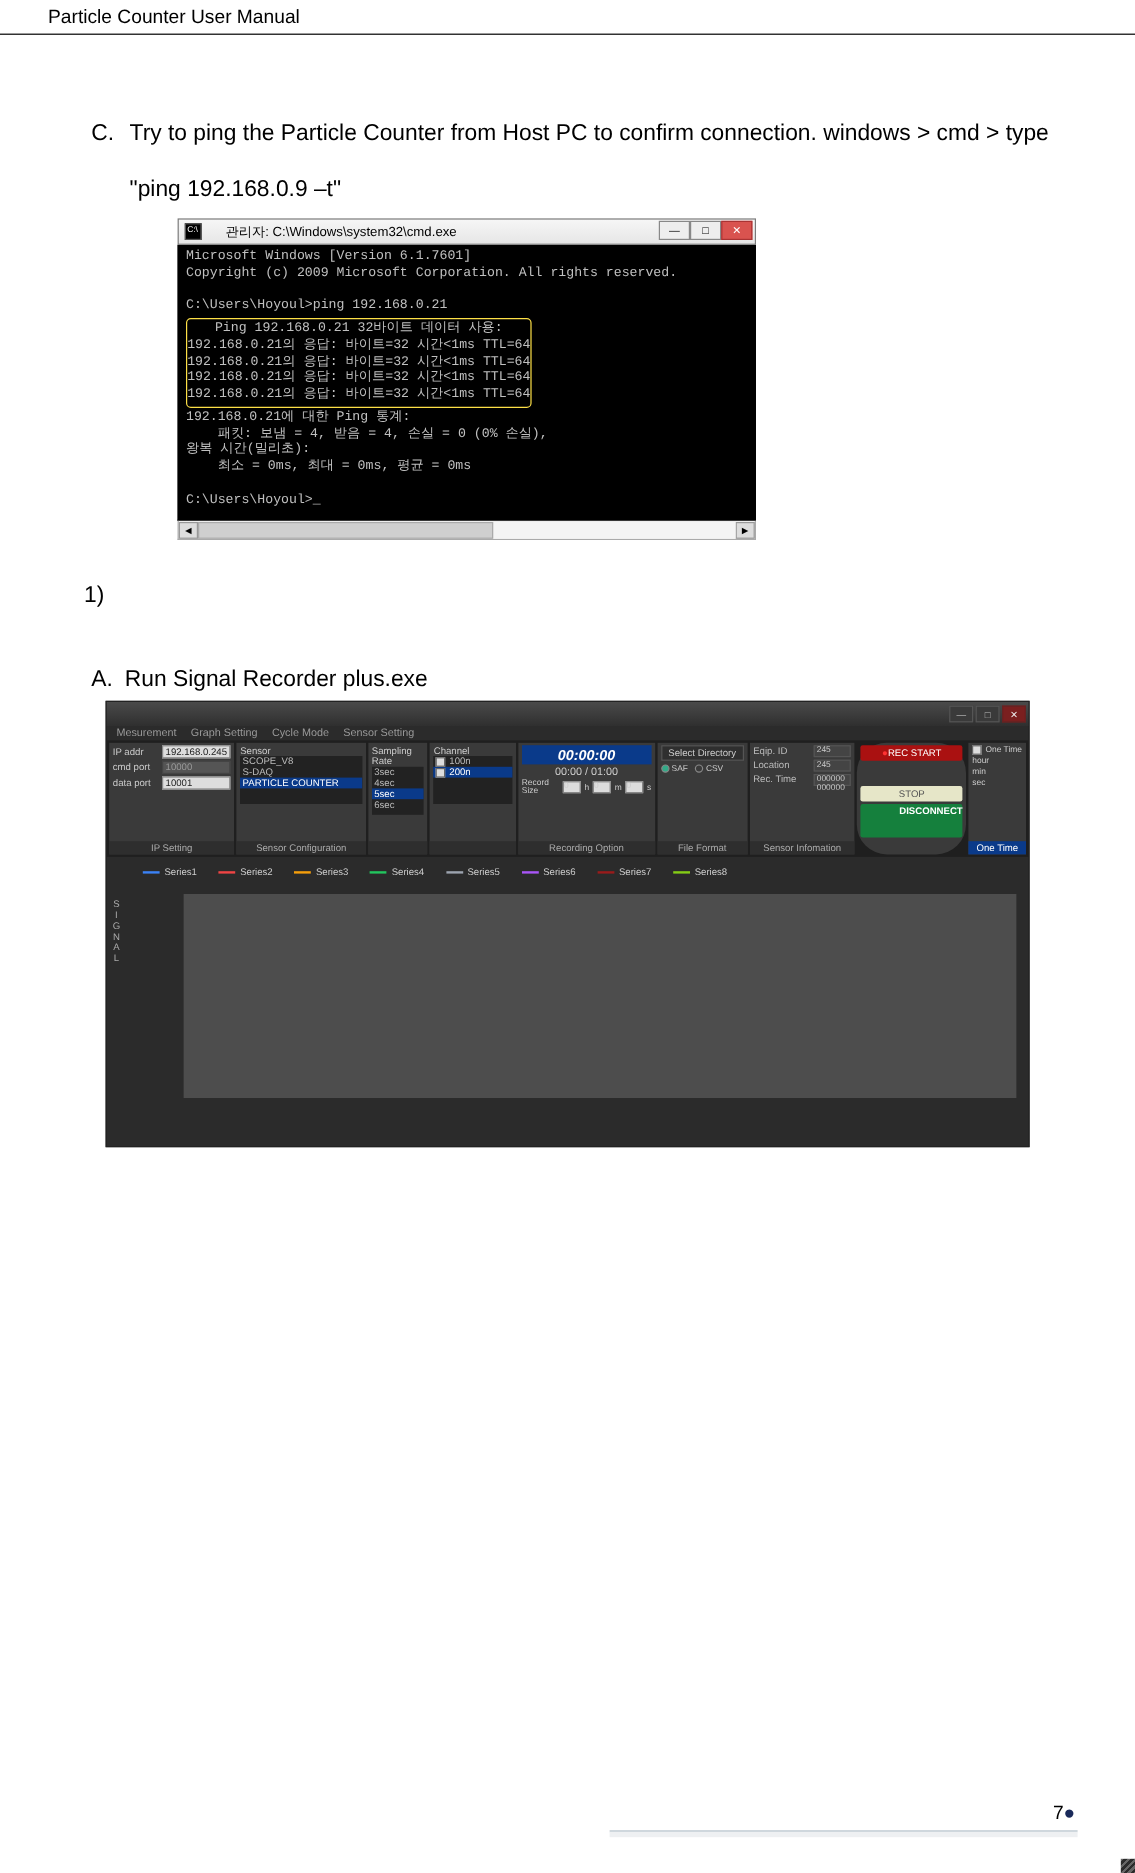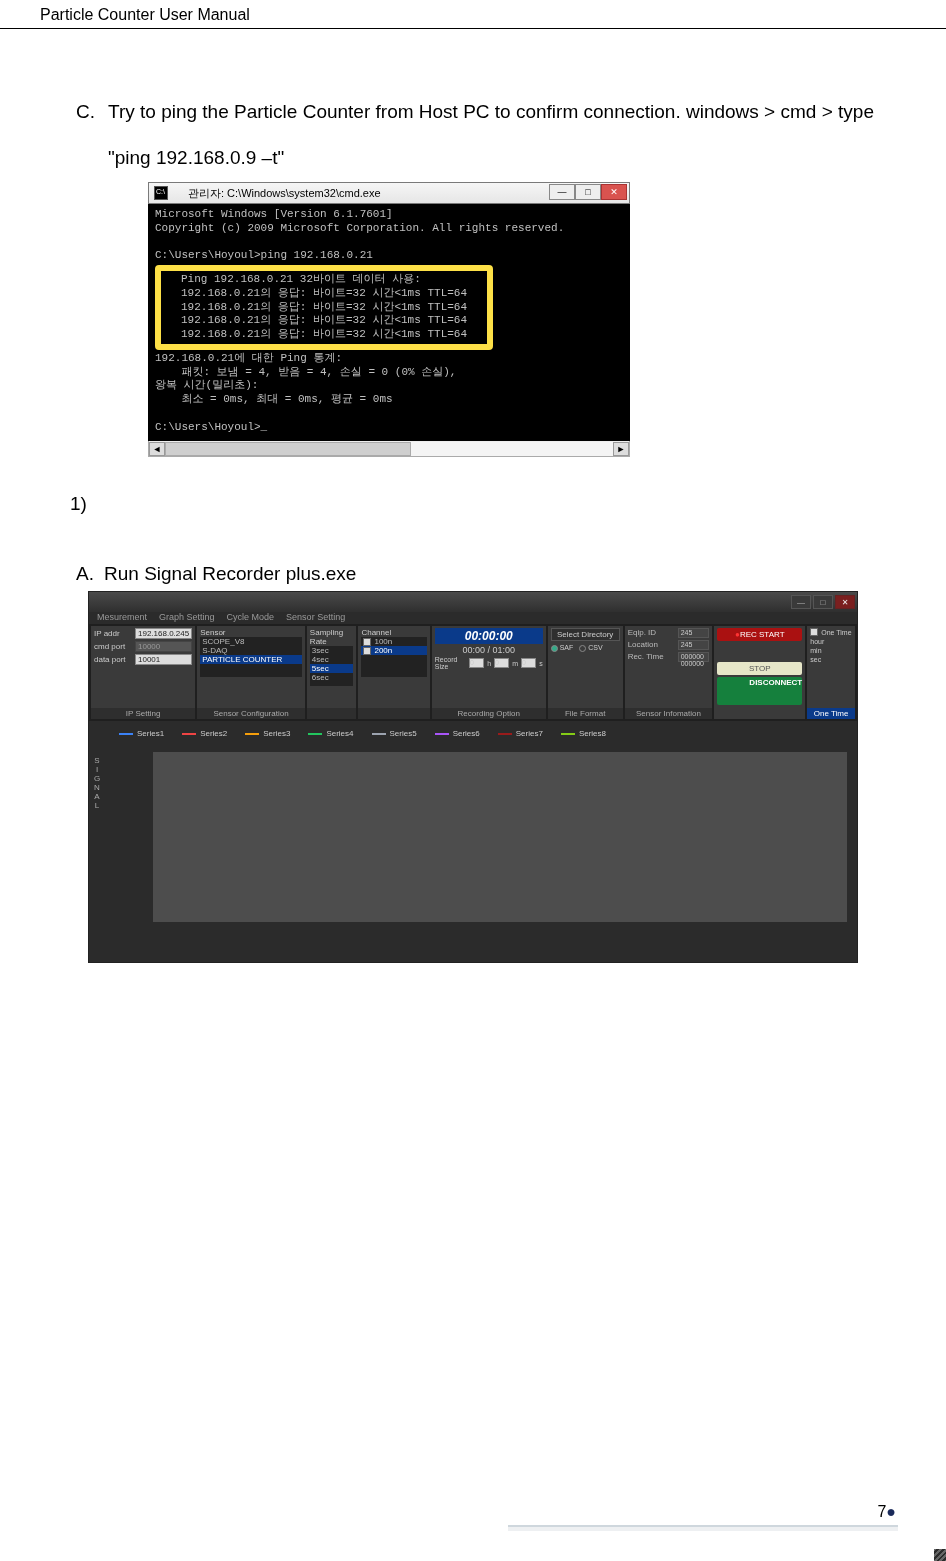--- a/index.html
+++ b/index.html
@@ -41,21 +41,21 @@
   .cmd-winbtn{ width:26px; height:16px; border:1px solid #888; background:#eee; font-size:9px; display:flex; align-items:center; justify-content:center;}
   .cmd-winbtn.close{ background:#d9534f; color:#fff; border-color:#a33;}
   .cmd-body{
      background:#000; color:#c0c0c0;
      font-family: "Consolas","Courier New",monospace;
      font-size:11px; line-height:1.25;
      padding:4px 6px 6px 6px; white-space:pre;
      border:1px solid #000; border-top:none;
      min-height: 230px;
   }
-  .hl{ border:6px solid #fde047; display:inline-block; padding:2px 20px; margin:2px 0; border-radius:4px;}
+  .hl{ border:1px solid #fde047; display:inline-block; padding:2px 0; margin:2px 0; border-radius:4px;text-align:center;}
   .cmd-scroll{ height:16px; border:1px solid #aaa; border-top:none; background:#eee; display:flex; align-items:center;}
   .cmd-scroll .arrow{ width:16px; height:14px; border:1px solid #999; background:#ddd; font-size:9px; display:flex; align-items:center; justify-content:center;}
   .cmd-scroll .track{ flex:1; height:14px; background:#f4f4f4; position:relative;}
   .cmd-scroll .thumb{ position:absolute; left:0; top:0; height:14px; width:55%; background:#cfcfcf; border:1px solid #aaa;}
   .cmd-scroll .arrowR{ margin-left:auto;}
 
   .section-1 { margin-top: 36px; font-size: 19px; }
   .section-1 .row{ display:flex; }
   .section-1 .marker{ width:28px; }
   .item-a{ margin-top:48px; display:flex; font-size:19px; }
@@ -99,21 +99,21 @@
   .p-rec .sp{ width:18px; height:10px; background:#ddd; border:1px solid #888;}
   .p-file{ width:82px;}
   .p-file .btn{ background:#2f2f2f; border:1px solid #555; color:#ccc; font-size:8px; text-align:center; padding:1px 0; margin-bottom:3px;}
   .p-file .radios{ font-size:7px; color:#ccc; display:flex; gap:6px;}
   .rdot{ width:7px; height:7px; border-radius:50%; border:1px solid #888; display:inline-block; vertical-align:middle; margin-right:2px;}
   .rdot.on{ background:#3a8;}
   .p-info{ width:96px;}
   .p-info .row{ display:flex; gap:12px; margin-bottom:2px; font-size:8px;}
   .p-info .lbl{ color:#bbb; width:38px;}
   .p-info .fld{ flex:1; height:10px; background:#444; border:1px solid #555; color:#ccc; font-size:7px; padding:0 2px;}
-  .p-ctrl{ width:92px;}
+  .p-ctrl{ width:92px;border-radius:25px;}
   .p-ctrl .btn{ height:13px; border-radius:2px; font-size:8px; text-align:center; line-height:13px; margin-bottom:2px; color:#fff;}
   .p-ctrl .rec{ background:#a11; }
   .p-ctrl .rec::before{content:"\25CF "; color:#f33;}
   .p-ctrl .stop{ background:#e6e6c8; color:#555;margin-top:21px;}
   .p-ctrl .disc{ background:#15803d; font-weight:bold; font-size:8px; height:28px; line-height:11px;padding-left:32px;}
   .p-time{ width:52px;}
   .p-time .row{ display:flex; align-items:center; gap:3px; font-size:7px; color:#ccc; margin-bottom:2px;}
   .p-time .cb{ width:8px; height:8px; background:#ddd; border:1px solid #666;}
   .p-time .foot{ background:#0a3a8a; color:#fff;}
   .sr-legend{ padding:8px 8px 2px 30px; font-size:8px; color:#ccc; display:flex; gap:18px;}

